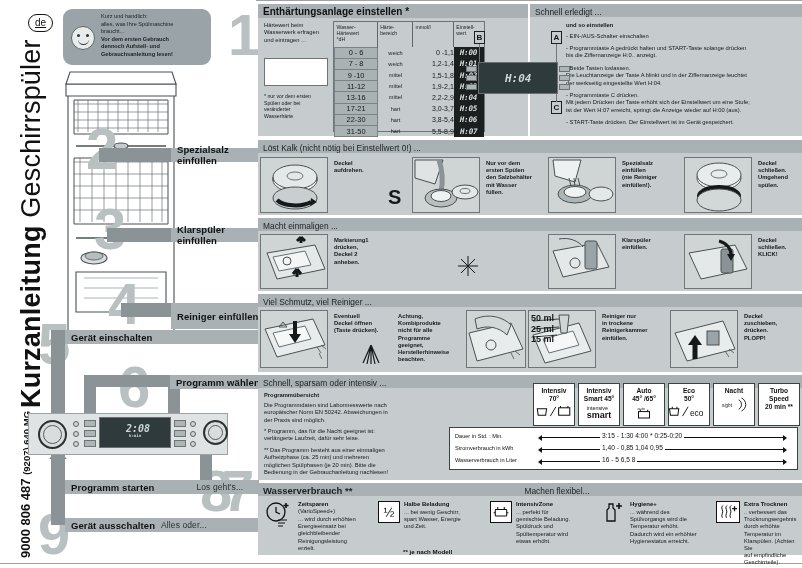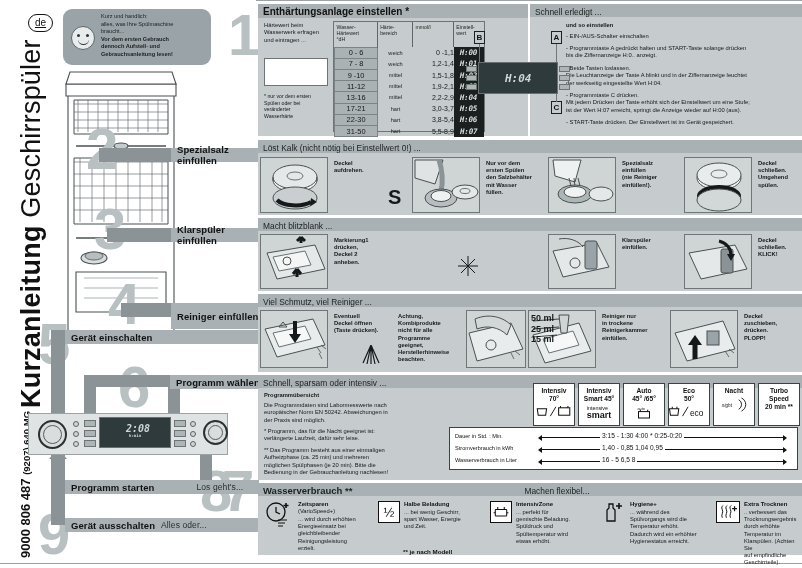--- a/index.html
+++ b/index.html
@@ -494,21 +494,21 @@
       <ellipse cx="34" cy="42" rx="22" ry="11" fill="#d2d7d8" stroke="#4a5052"></ellipse>
     </svg>
   </div>
   <div class="capt" style="left:758px; top:160px; width:44px; white-space:pre-line;">Deckel
 schließen.
 Umgehend
 spülen.</div>
 
   <div class="panel" style="left:258px; top:218px; width:544px; height:73px;"></div>
   <div class="greybar-thin" style="left:258px; top:218px; width:544px; height:13px;">
-    <span>Macht blitzblank ...</span>
+    <span>Macht einmaligen ...</span>
   </div>
 
   <div class="photo" style="left:260px; top:234px; width:68px; height:55px;">
     <svg viewBox="0 0 68 55" width="68" height="55">
       <path d="M6 18 L54 10 L64 34 L16 44 Z" fill="#e4e8e8" stroke="#4a5052"></path>
       <path d="M12 22 L44 16 L50 30 L18 36 Z" fill="#f4f6f6" stroke="#6a7173"></path>
       <circle cx="26" cy="26" r="4" fill="none" stroke="#4a5052"></circle>
       <path d="M40 8 l0 -6 M40 2 l-4 4 M40 2 l4 4" stroke="#15191a" stroke-width="3" fill="none"></path>
       <path d="M36 42 l0 -8 M36 34 l-4 5 M36 34 l4 5" stroke="#15191a" stroke-width="3" fill="none"></path>
     </svg>

